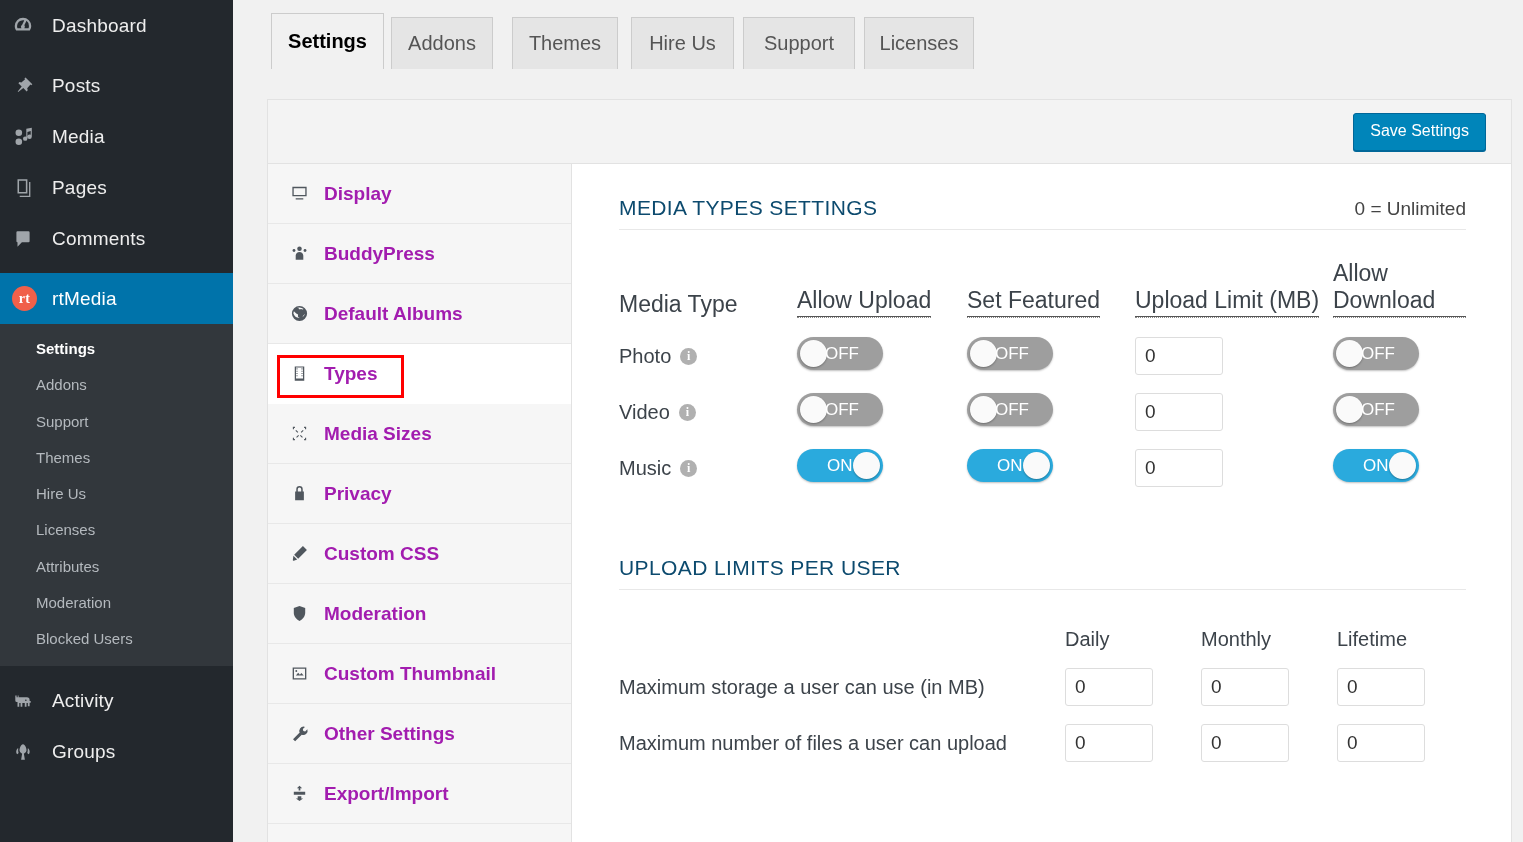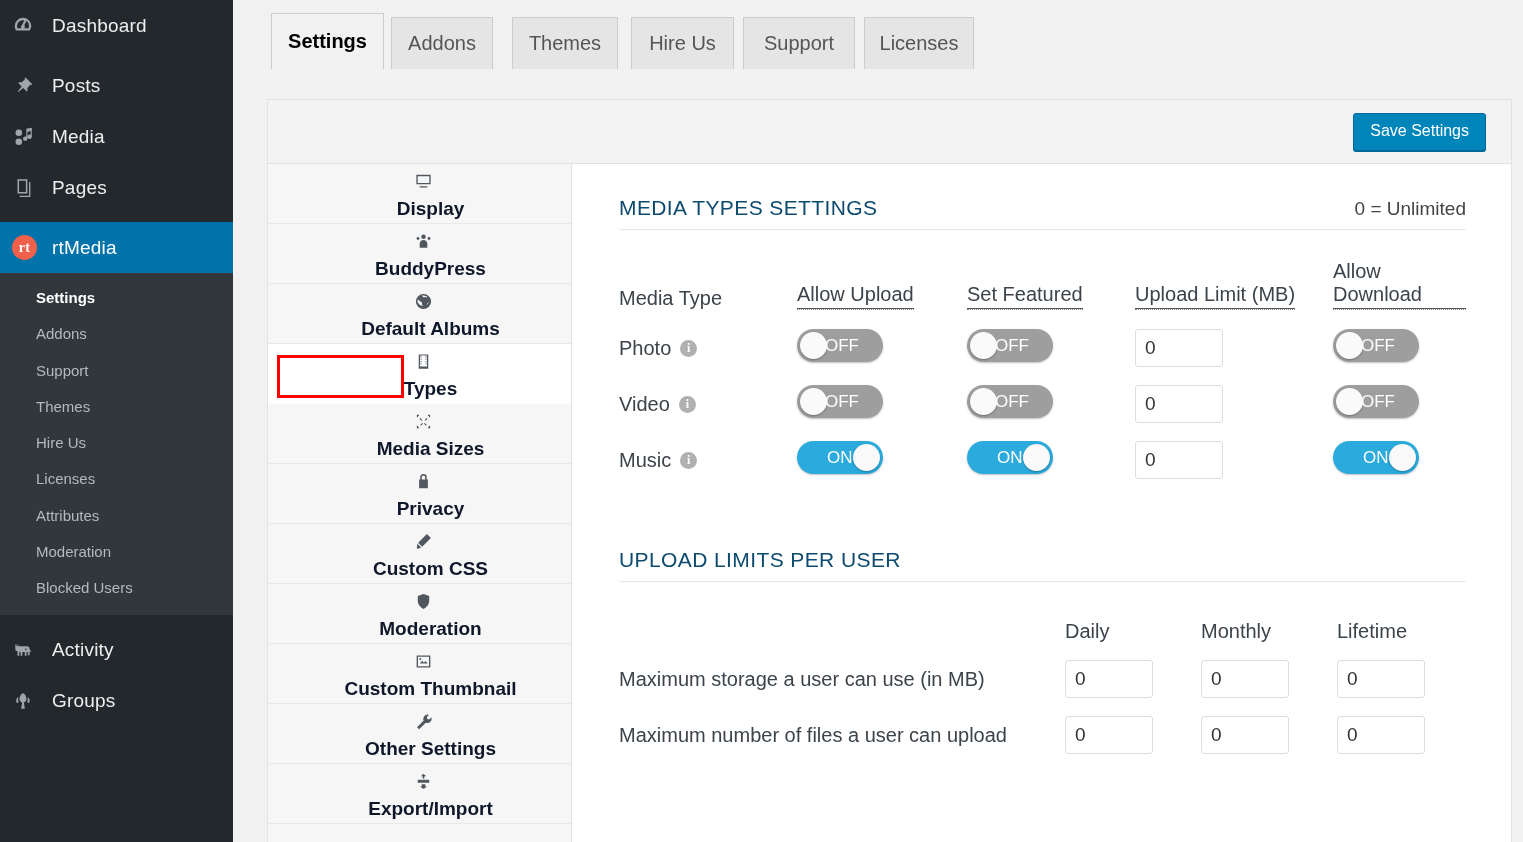--- a/index.html
+++ b/index.html
@@ -81,23 +81,22 @@
   #body-row { display: flex; height: 696px; }
 
   
   #settings-nav {
     width: 304px; flex: 0 0 304px; border-right: 1px solid #e2e2e2;
     background: #f6f6f6;
   }
   .snav-item {
     height: 60px; display: flex; align-items: center;
     border-bottom: 1px solid #e8e8e8; padding-left: 22px;
-    font-size: 19px; color: #0f172a; font-weight: bold;
+    font-size: 19px; color: #a21caf; font-weight: bold;
     position: relative;
-    flex-direction: column;
   }
   .snav-item .sic {
     width: 34px; flex: 0 0 34px; color: #50575e;
     display: flex; align-items: center;
   }
   .snav-item.active { background: #fff; border-bottom-color:#fff; }
   .snav-item.active .redbox {
     position: absolute; left: 9px; top: 11px;
     width: 127px; height: 43px; border: 3px solid #ff0000;
     pointer-events: none;
@@ -112,21 +111,21 @@
   }
   .sect-title {
     font-size: 21px; letter-spacing: .4px; color: #0c4a6e;
     font-family: "Liberation Sans Narrow", "Liberation Sans", sans-serif;
     text-align: center;
   }
   .sect-note { font-size: 19px; color: #444; margin-left: 26px; }
 
   table.mt { border-collapse: collapse; width: 100%; margin-top: 14px; }
   table.mt th {
-    text-align: left; font-weight: normal; font-size: 20px; color: #3c434a;
+    text-align: left; font-weight: normal; font-size: 23px; color: #3c434a;
     padding: 16px 0 10px 0; vertical-align: bottom;
   }
   th .tip {
     border-bottom: 1px dotted #888; padding-bottom: 3px;
     box-shadow: inset 0 -5px 0 -4px #555;
     display:inline-block;
   }
   table.mt td { padding: 9px 0; vertical-align: middle; font-size: 20px; color: #3c434a; }
   .mtype { display: flex; align-items: center; gap: 9px; }
 
@@ -213,20 +212,28 @@
 
     <div class="menu-top">
       <span class="mi">
         <svg width="22" height="22" viewBox="0 0 20 20" fill="currentColor">
             <path d="M5 2v13h9V2H5zm1.4 1.4h6.2v10.2H6.4V3.4zM15.5 4.5V17H7v1.2h9.7V4.5z"></path>
           </svg>
       </span>
       <span class="lbl">Pages</span>
     </div>
 
+    <div class="menu-top">
+      <span class="mi">
+        <svg width="22" height="22" viewBox="0 0 20 20" fill="currentColor">
+            <path d="M5 3h10a1 1 0 011 1v8a1 1 0 01-1 1H9l-4 4v-4H5a1 1 0 01-1-1V4a1 1 0 011-1z"></path>
+          </svg>
+      </span>
+      <span class="lbl">Comments</span>
+    </div>
 
     <div class="menu-gap"></div>
 
     <div class="menu-top current">
       <span class="mi">
         <span class="rtlogo">rt</span>
       </span>
       <span class="lbl">rtMedia</span>
     </div>
 

